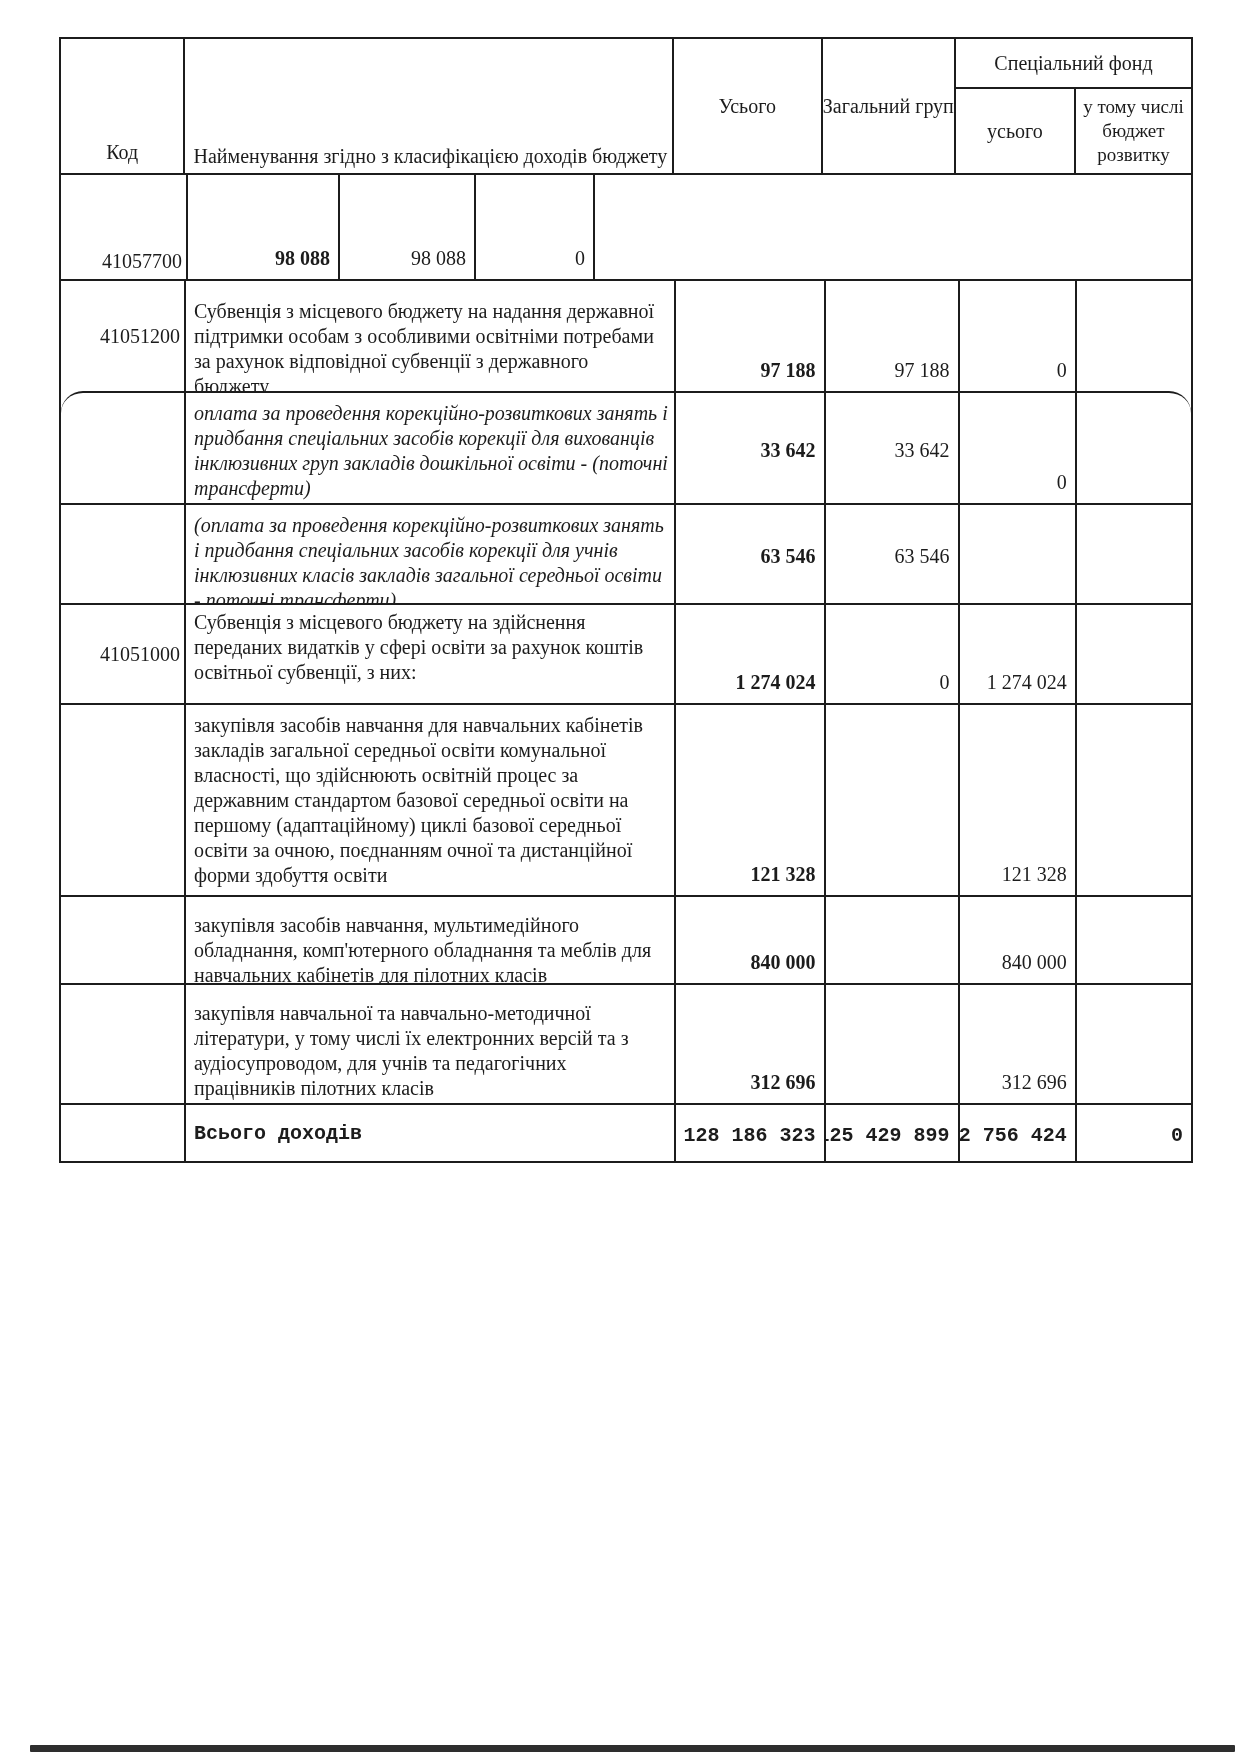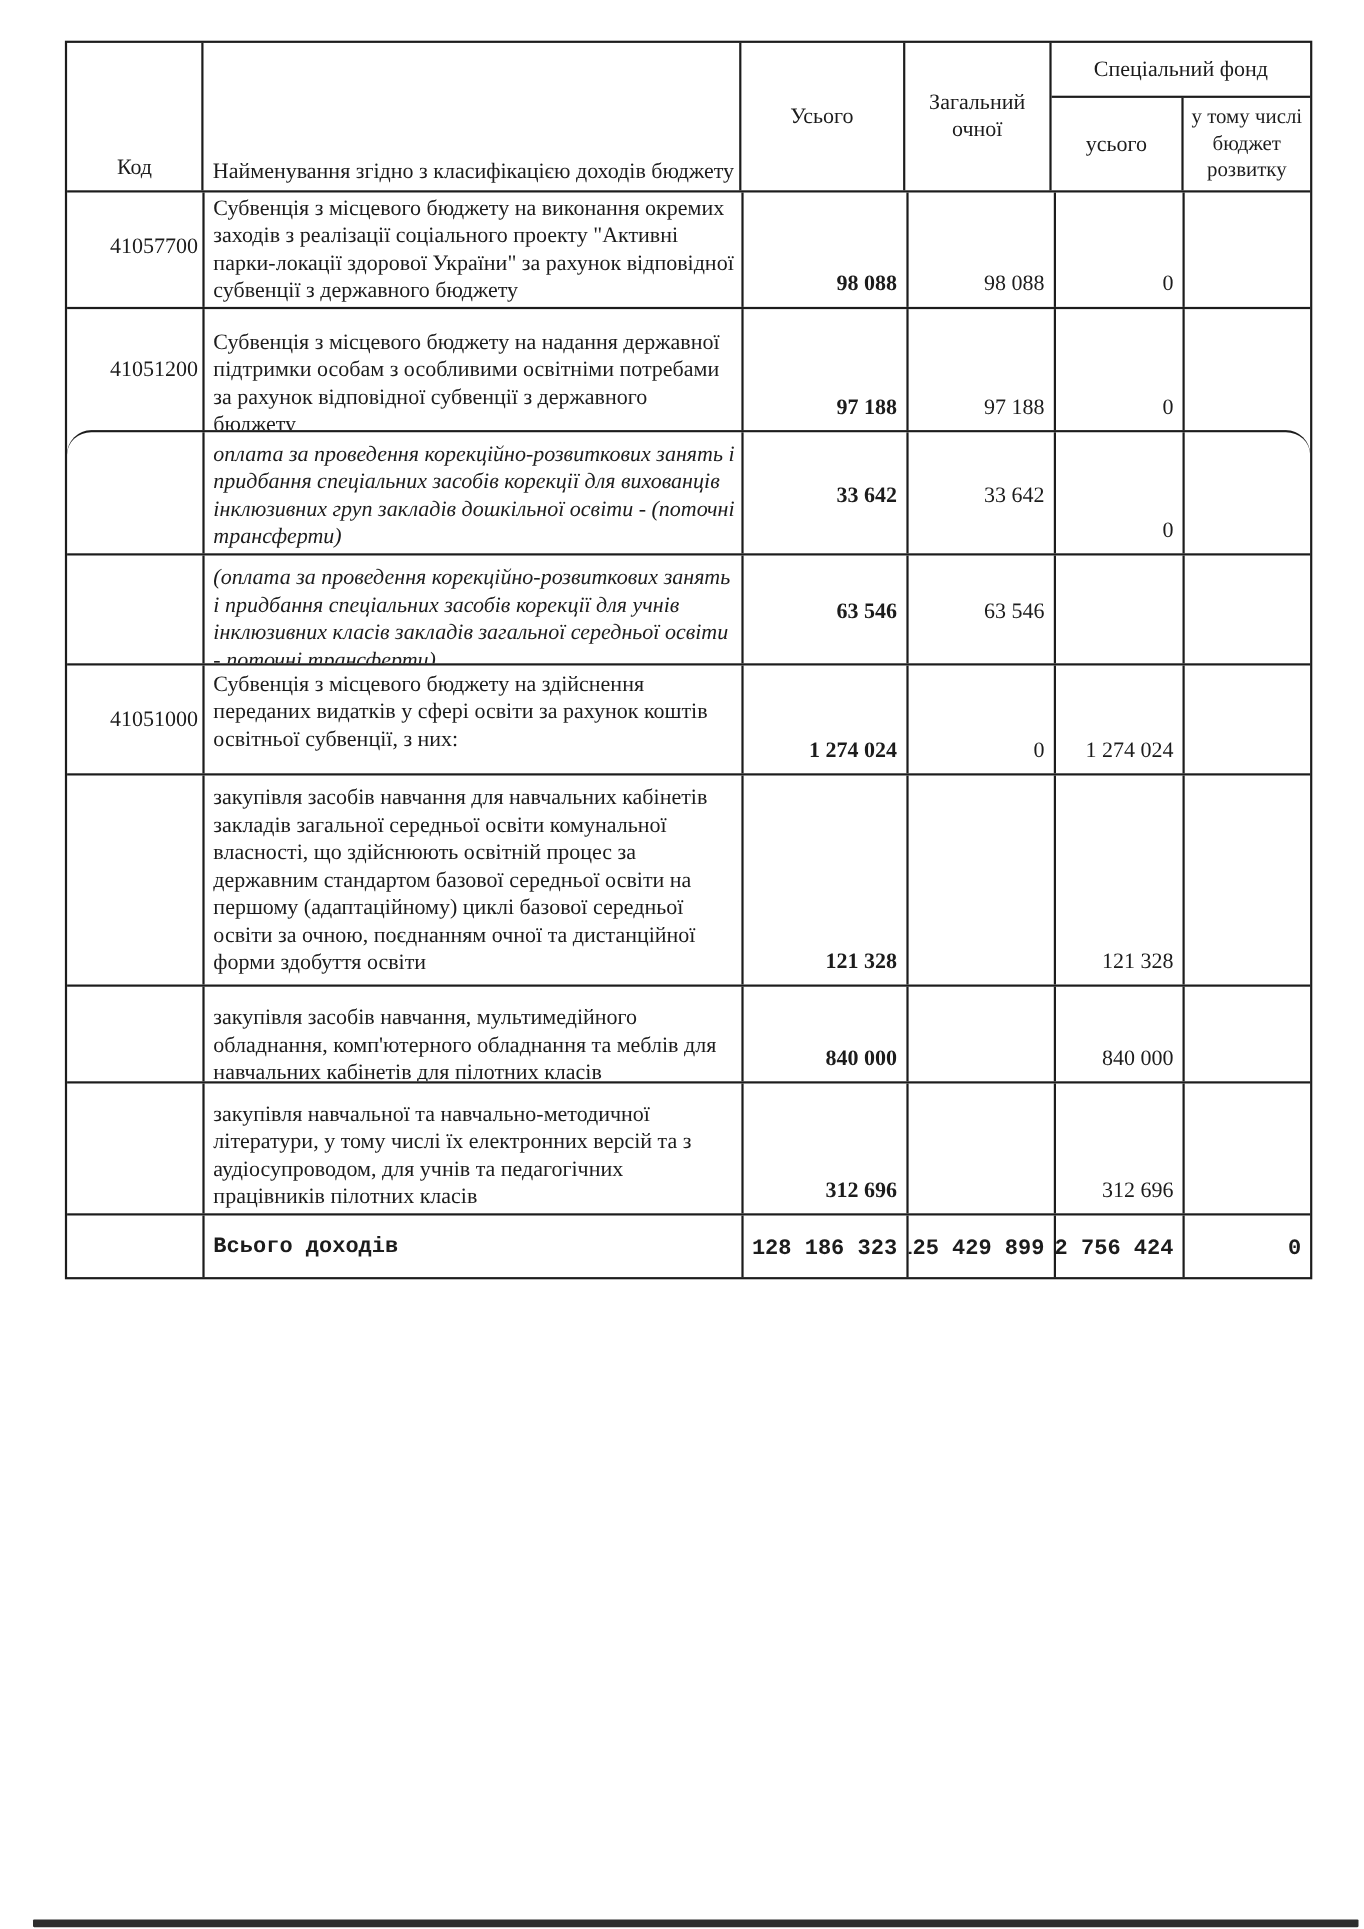--- a/index.html
+++ b/index.html
@@ -66,21 +66,21 @@
   .td.name{padding:0 6px 0 8px;text-align:left;justify-content:flex-start;}
   .td.num{align-items:flex-end;justify-content:flex-end;padding:5px 8px 8px 4px;white-space:nowrap;}
   .td.total{font-weight:bold;}
   .name.italic{font-style:italic;}
 
   
   .r1{height:106px;} .r2{height:112px;} .r3{height:112px;border-radius:22px;} .r4{height:100px;}
   .r5{height:100px;} .r6{height:192px;} .r7{height:88px;} .r8{height:120px;}
 
   
-  .r1 .code{justify-content:center;padding-bottom:5px;}
+  .r1 .code{justify-content:flex-end;padding-bottom:5px;}
   .r2 .code,.r5 .code{justify-content:center;}
   .r1 .name{padding-top:2px;}
   .r2 .name{padding-top:18px;}
   .r3 .name{padding-top:8px;}
   .r4 .name{padding-top:8px;}
   .r5 .name{padding-top:5px;}
   .r6 .name{padding-top:8px;}
   .r7 .name{padding-top:16px;}
   .r8 .name{padding-top:16px;}
   .r3 .total,.r3 .general,.r4 .total,.r4 .general{justify-content:center;padding-bottom:0;}
@@ -103,37 +103,34 @@
 <body>
 
 <div class="page">
 
   <div class="budget-table">
 
     <div class="thead">
       <div class="th h-code col-code">Код</div>
       <div class="th h-name col-name">Найменування згідно з класифікацією доходів бюджету</div>
       <div class="th h-total col-total">Усього</div>
-      <div class="th h-general col-general">Загальний очної</div>
+      <div class="th h-general col-general">Загальний груп</div>
       <div class="spec-group">
         <div class="spec-title">Спеціальний фонд</div>
         <div class="spec-sub">
           <div class="th h-sptotal col-sptotal">усього</div>
           <div class="th h-spdev col-spdev">у тому числі бюджет розвитку</div>
         </div>
       </div>
     </div>
 
     <div id="table-body">
         <div class="trow r1">
           <div class="td code col-code">
             <span>41057700</span>
-          </div>
-          <div class="td name col-name">
-            <span>Субвенція з місцевого бюджету на виконання окремих заходів з реалізації соціального проекту "Активні парки-локації здорової України" за рахунок відповідної субвенції з державного бюджету</span>
           </div>
           <div class="td num total col-total">
             <span>98 088</span>
           </div>
           <div class="td num general col-general">
             <span>98 088</span>
           </div>
           <div class="td num sptotal col-sptotal">
             <span>0</span>
           </div>

